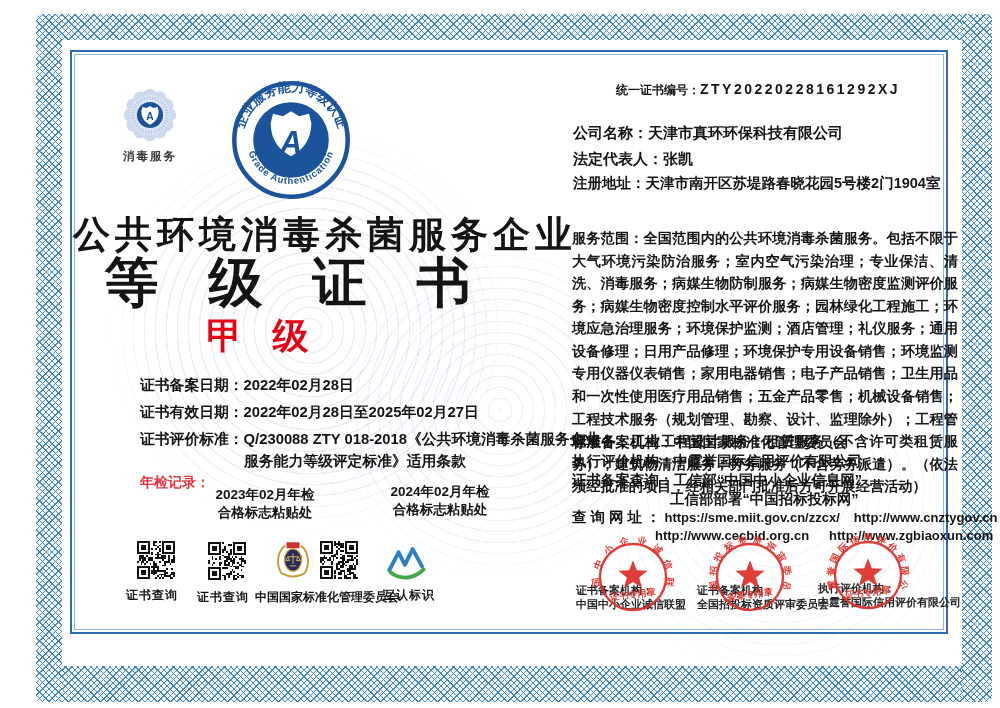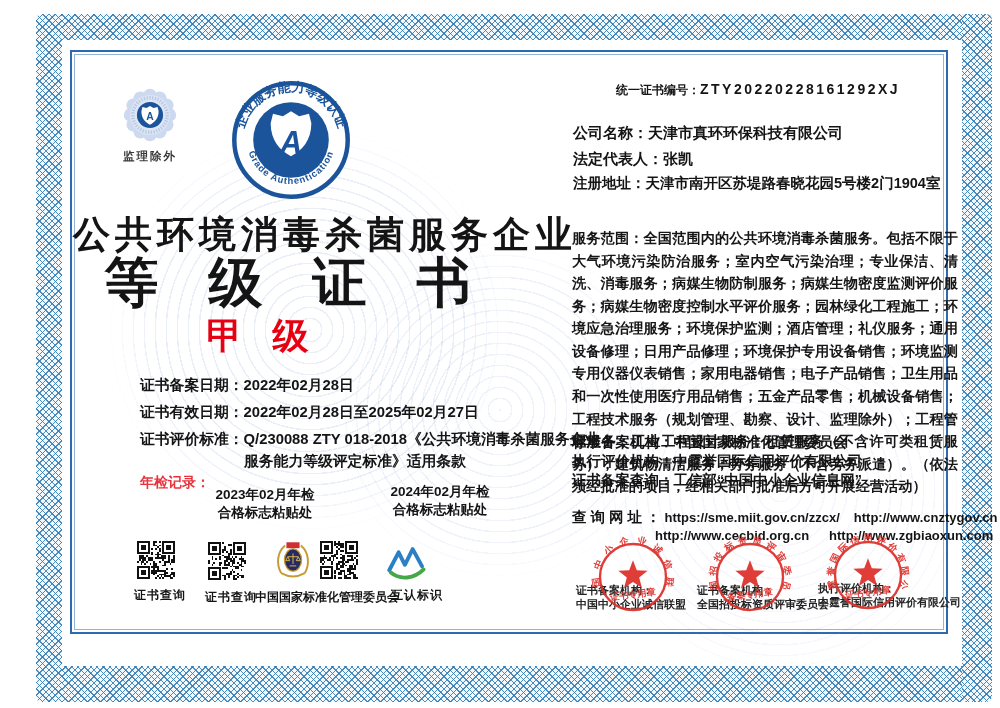--- a/index.html
+++ b/index.html
@@ -35,21 +35,21 @@
   .drow{left:140px;font-weight:700;font-size:14.8px;}
   .annual-title{left:140px;top:474px;color:#e8333d;font-weight:700;font-size:14px;}
   .annual{font-weight:700;font-size:13.5px;line-height:18px;text-align:center;}
   
   .scope{position:absolute;left:572px;top:213px;width:386px;font-size:14.2px;line-height:22.55px;
          font-weight:700;text-align:justify;color:#161616;}
   .arow{left:572px;font-weight:700;font-size:14.5px;}
   .url{font-weight:600;font-size:13px;}
   
   .qr{position:absolute;width:38px;height:38px;}
-  .qrlab{font-size:12px;font-weight:700;letter-spacing:1px;text-align:right;}
+  .qrlab{font-size:12px;font-weight:700;letter-spacing:1px;text-align:left;}
   
   .seal{position:absolute;width:88px;height:88px;z-index:3;opacity:.93;}
   .cap{position:absolute;z-index:2;font-size:11px;font-weight:700;color:#222;line-height:13.5px;white-space:nowrap;}
   .badge-label{position:absolute;font-size:11.5px;font-weight:700;color:#3a3a3a;letter-spacing:2px;text-align:center;}
 </style>
 </head>
 <body>
 
 <div class="page">
 
@@ -79,21 +79,21 @@
           <circle cx="59" cy="20.8" r="10"></circle>
           <circle cx="69.2" cy="31" r="10"></circle>
       </g>
       <circle cx="45" cy="45" r="29" fill="#dde6f4"></circle>
       <circle cx="45" cy="45" r="25" fill="none" stroke="#b9c9e6" stroke-width="5" stroke-dasharray="2 2"></circle>
       <circle cx="45" cy="45" r="19" fill="#1b549b"></circle>
       <path d="M45 32 l5 3 6 -1.5 1.5 6 c0 10 -5.5 16 -12.5 19.5 c-7 -3.5 -12.5 -9.5 -12.5 -19.5 l1.5 -6 6 1.5 z" fill="#fff"></path>
       <text x="45" y="52" text-anchor="middle" font-size="15" font-weight="bold" fill="#1b549b">A</text>
     </svg>
   </div>
-  <div class="badge-label" style="left:105px;top:149px;width:90px;">监理除外</div>
+  <div class="badge-label" style="left:105px;top:149px;width:90px;">消毒服务</div>
 
   <div class="abs" style="left:228px;top:77px;width:126px;height:126px;">
     <svg viewBox="0 0 140 140" width="126" height="126">
       <defs>
         <path id="embTop" d="M 16,70 A 54,54 0 0 1 124,70"></path>
         <path id="embBot" d="M 21,70 A 49,49 0 0 0 119,70"></path>
       </defs>
       <circle cx="70" cy="70" r="63" fill="#fff" stroke="#1b549b" stroke-width="5"></circle>
       <circle cx="70" cy="70" r="42" fill="#1b549b"></circle>
       <text font-size="14.5" font-weight="bold" fill="#1b549b">
@@ -150,20 +150,21 @@
 
   <div class="abs arow" style="top:433px;">
     <span>标准备案机构：</span><span>中国国家标准化管理委员会</span>
   </div>
   <div class="abs arow" style="top:452px;">
     <span>执行评价机构：</span><span>中霆誉国际信用评价有限公司</span>
   </div>
   <div class="abs arow" style="top:471px;">
     <span>证书备案查询：</span><span>工信部“中国中小企业信息网”</span>
   </div>
+  <div class="abs arow" style="top:490px;left:670px;">工信部部署“中国招标投标网”</div>
   <div class="abs arow" style="top:508px;">
     <span style="letter-spacing:4px;">查询网址：</span><span class="url">https://sme.miit.gov.cn/zzcx/</span><span class="url" style="margin-left:14px;">http://www.cnztygov.cn</span>
   </div>
   <div class="abs arow" style="top:527px;left:655px;">
     <span class="url">http://www.cecbid.org.cn</span><span class="url" style="margin-left:20px;">http://www.zgbiaoxun.com</span>
   </div>
 
   <div class="qr" style="left:137px;top:541px;"><svg viewBox="0 0 21 21" width="100%" height="100%" shape-rendering="crispEdges">
         <rect width="21" height="21" fill="#fff"></rect>
         <g fill="#111">

